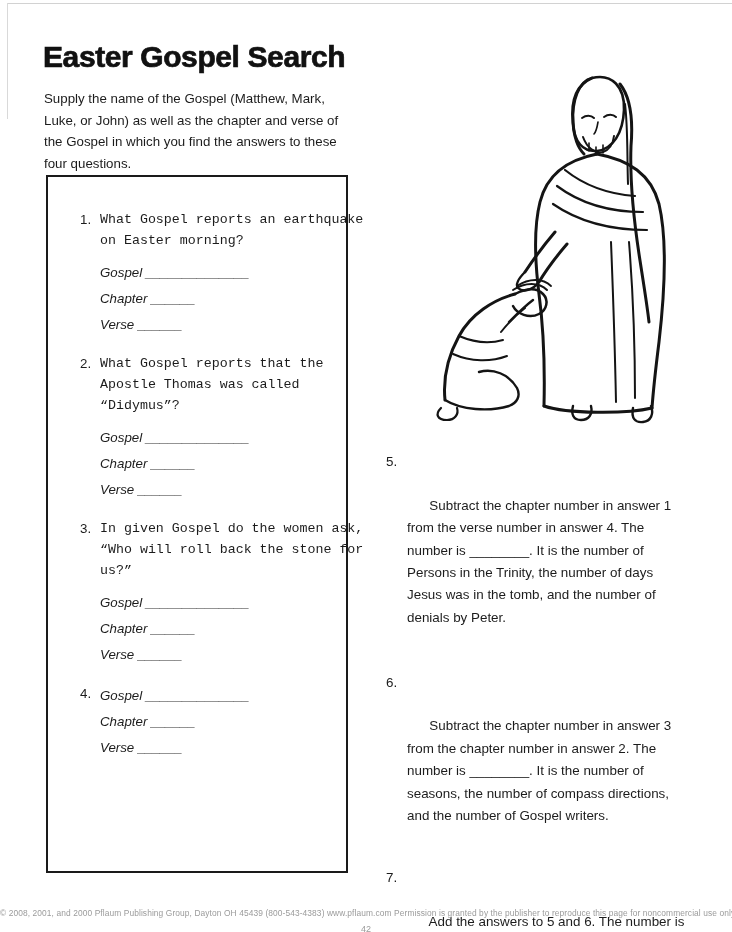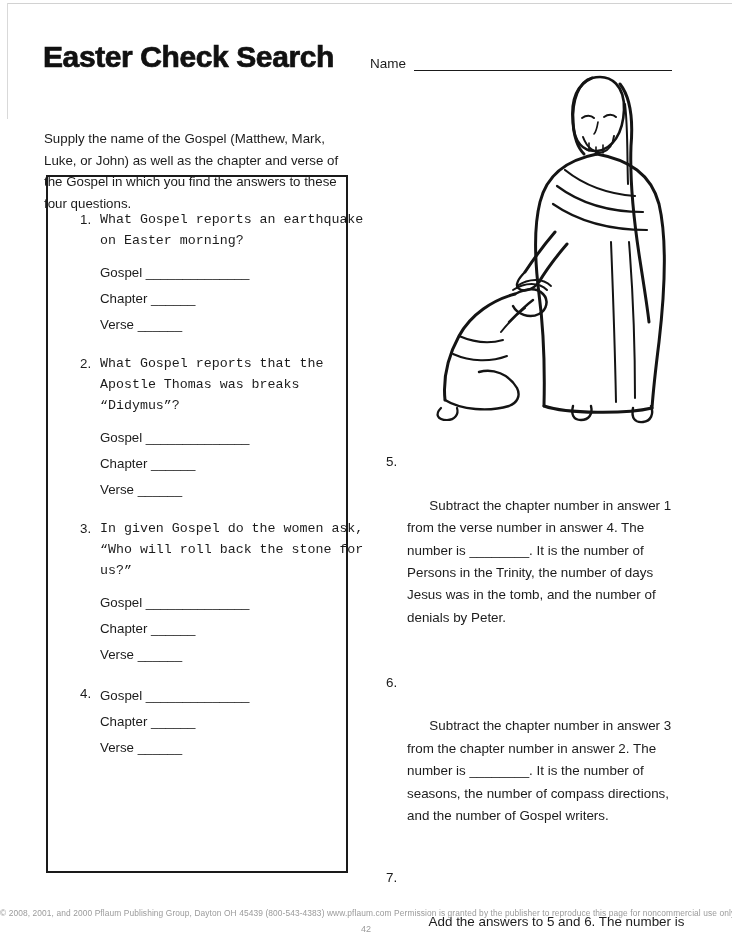--- a/index.html
+++ b/index.html
@@ -6,53 +6,49 @@
   #page{position:relative;width:732px;height:932px;overflow:hidden;background:#ffffff;
         font-family:"Liberation Sans",sans-serif;color:#1c1c1c;}
   .abs{position:absolute;}
   .edge-top{left:8px;top:3px;width:724px;height:1px;background:#d2d2d2;}
   .edge-left{left:7px;top:3px;width:1px;height:116px;background:#d9d9d9;}
   .title{left:43px;top:40px;font-size:30px;font-weight:900;letter-spacing:-0.4px;color:#111;
          -webkit-text-stroke:0.7px #111;}
   .name-row{left:370px;top:50px;width:302px;height:21px;display:flex;align-items:flex-end;}
   .name-label{font-size:13.5px;padding-right:8px;line-height:15px;}
   .name-line{flex:1;border-bottom:1.6px solid #1a1a1a;height:16px;}
-  .intro{left:44px;top:88px;font-size:13.3px;line-height:21.5px;white-space:pre;margin-top:40px;}
+  .intro{left:44px;top:88px;font-size:13.3px;line-height:21.5px;white-space:pre;}
   .qbox{left:46px;top:175px;width:302px;height:698px;border:2px solid #1a1a1a;
         box-sizing:border-box;padding:32px 8px 0 32px;}
   .q{position:relative;padding-left:20px;font-size:13.3px;line-height:21px;margin-bottom:15px;}
   .q-num{position:absolute;left:0;top:0;}
   .q-text{white-space:pre;font-family:Liberation Mono, monospace;}
   .fields{margin-top:9px;}
-  .field{line-height:26px;white-space:pre;}
+  .field{line-height:26px;white-space:pre;font-style:italic;}
   .blank{letter-spacing:0;}
   .illustration{left:396px;top:62px;width:322px;height:370px;}
   .answers{left:386px;top:436px;width:336px;}
   .answers-heading{font-size:15.5px;font-weight:800;letter-spacing:0.2px;color:#111;
                    -webkit-text-stroke:0.4px #111;}
   .item{position:relative;padding-left:21px;font-size:13.4px;line-height:22.4px;white-space:pre;}
   .item .q-num{top:1px;}
   .m14{margin-top:14px;} .m19{margin-top:19px;} .m16{margin-top:16px;}
   .footer{left:0;right:0;top:908px;text-align:center;font-size:8.4px;color:#9b9b9b;
           white-space:nowrap;letter-spacing:0.1px;}
   .pagenum{left:0;right:0;top:924px;text-align:center;font-size:9px;color:#9b9b9b;}
 </style>
 </head>
 <body>
 
 <div id="page">
   <div class="abs edge-top"></div>
   <div class="abs edge-left"></div>
 
-  <div class="abs title">Easter Check Search</div>
+  <div class="abs title">Easter Gospel Search</div>
 
-  <div class="abs name-row">
-    <span class="name-label">Name</span>
-    <span class="name-line"></span>
-  </div>
 
   <div class="abs intro">Supply the name of the Gospel (Matthew, Mark,
 Luke, or John) as well as the chapter and verse of
 the Gospel in which you find the answers to these
 four questions.</div>
 
   <div class="abs qbox">
 
     <div class="q">
       <span class="q-num">1.</span>
@@ -61,21 +57,21 @@
       <div class="fields">
         <div class="field"><span>Gospel </span><span class="blank">______________</span></div>
         <div class="field"><span>Chapter </span><span class="blank">______</span></div>
         <div class="field"><span>Verse </span><span class="blank">______</span></div>
       </div>
     </div>
 
     <div class="q">
       <span class="q-num">2.</span>
       <div class="q-text">What Gospel reports that the
-Apostle Thomas was breaks
+Apostle Thomas was called
 “Didymus”?</div>
       <div class="fields">
         <div class="field"><span>Gospel </span><span class="blank">______________</span></div>
         <div class="field"><span>Chapter </span><span class="blank">______</span></div>
         <div class="field"><span>Verse </span><span class="blank">______</span></div>
       </div>
     </div>
 
     <div class="q">
       <span class="q-num">3.</span>

